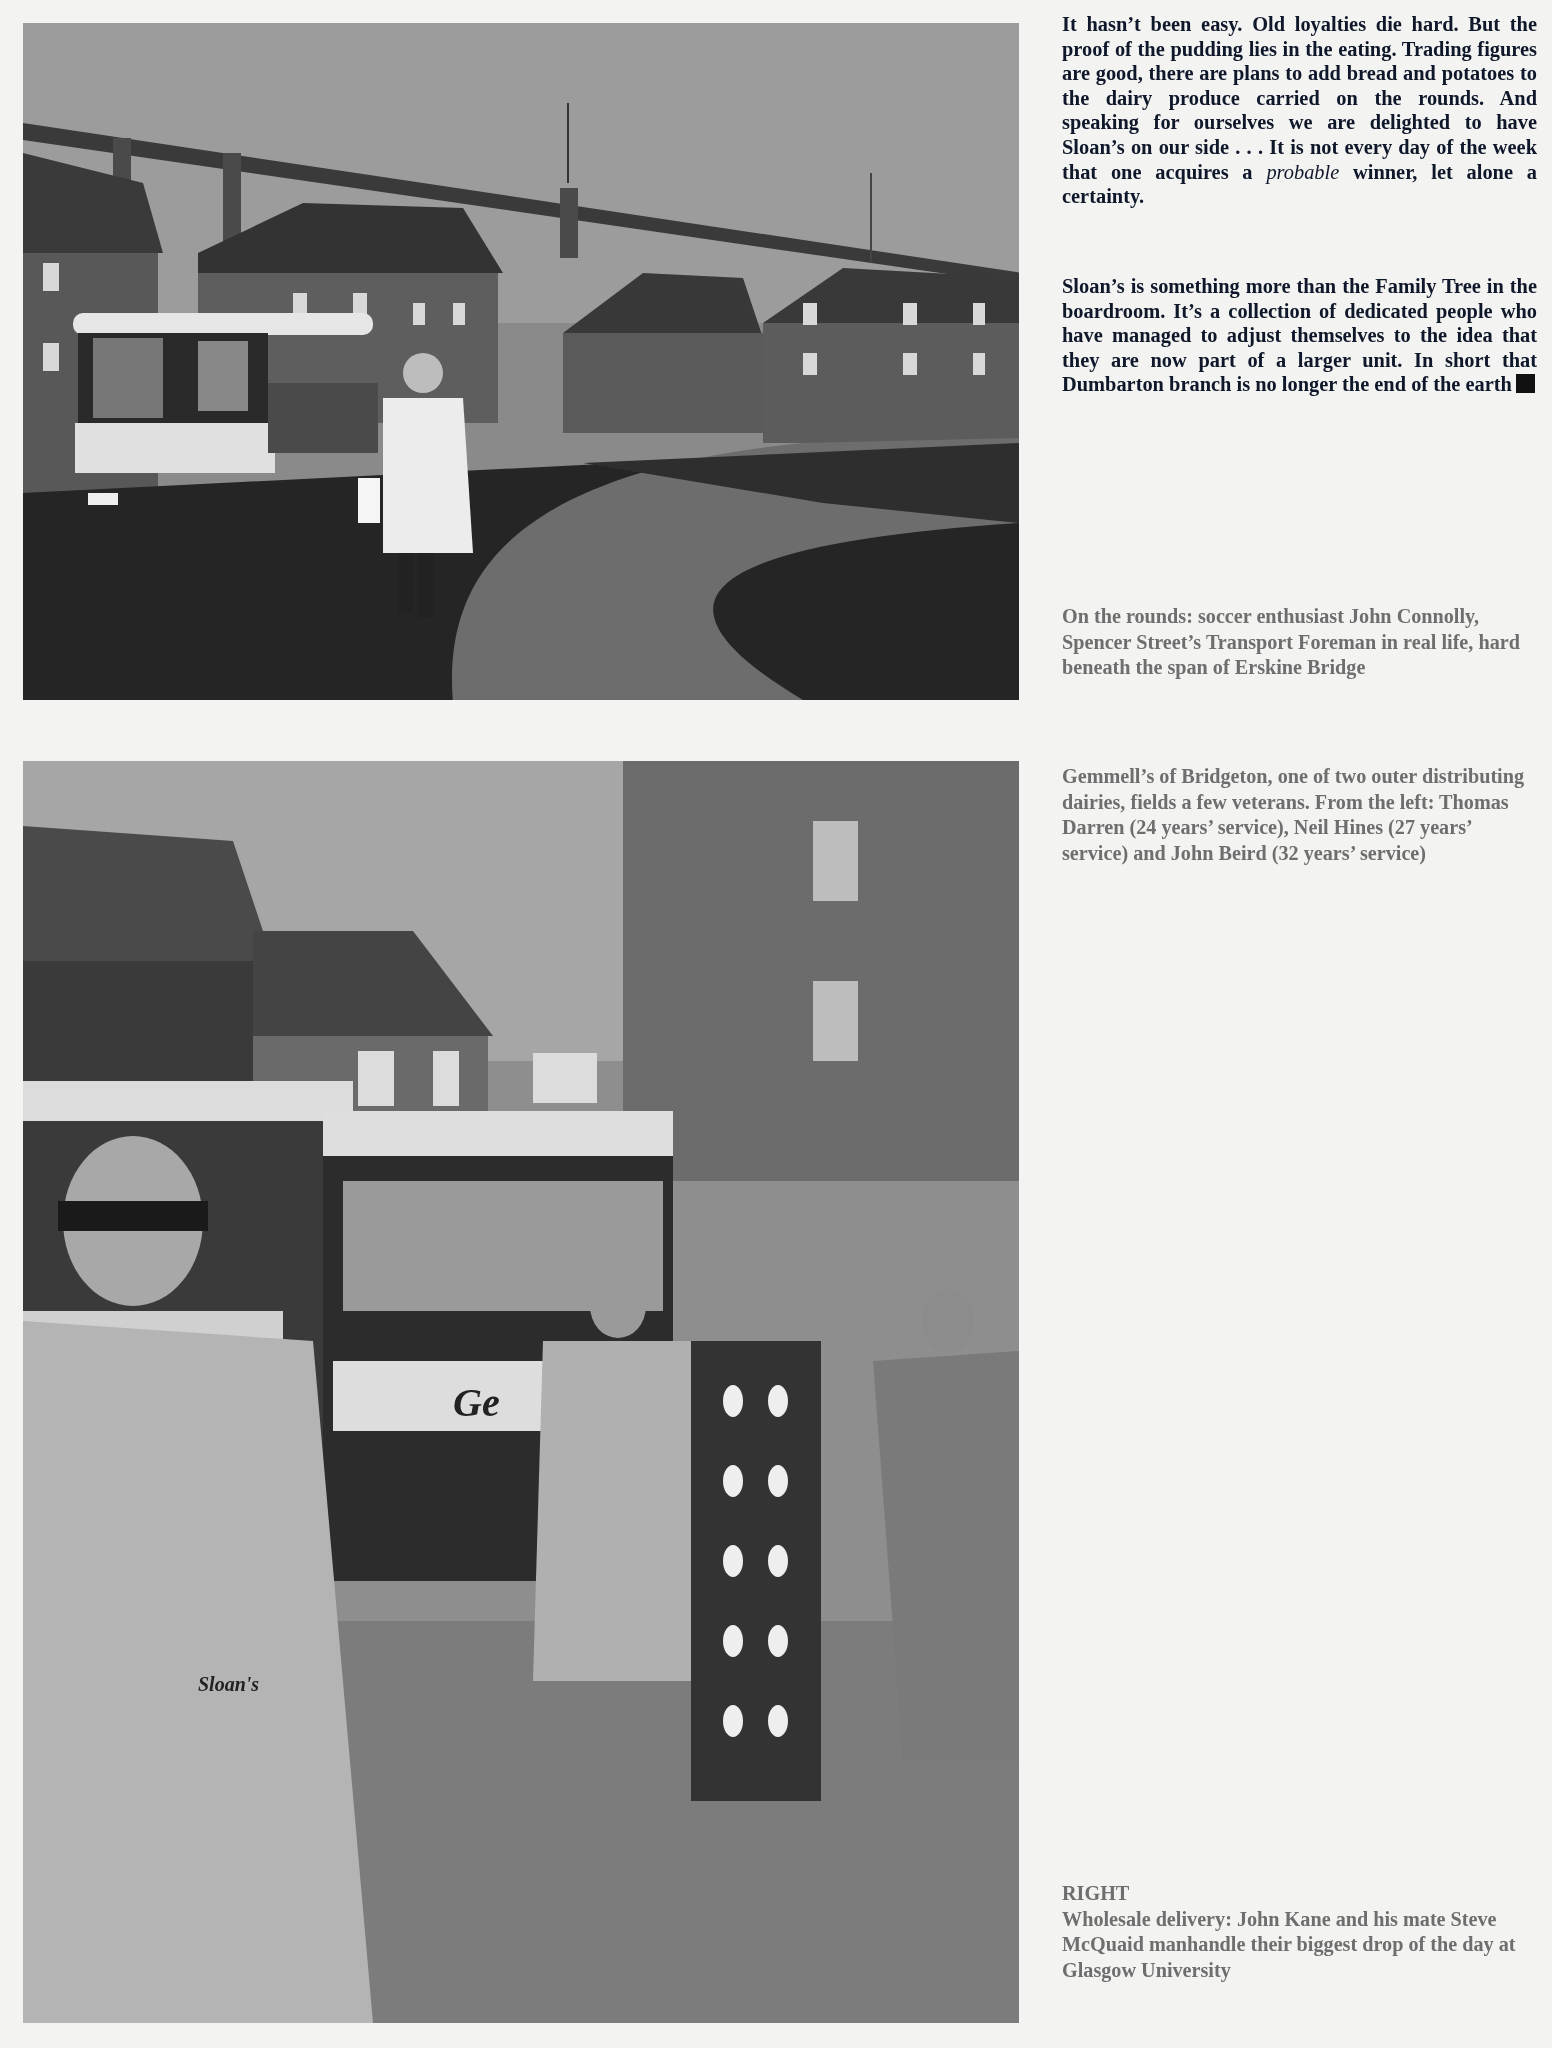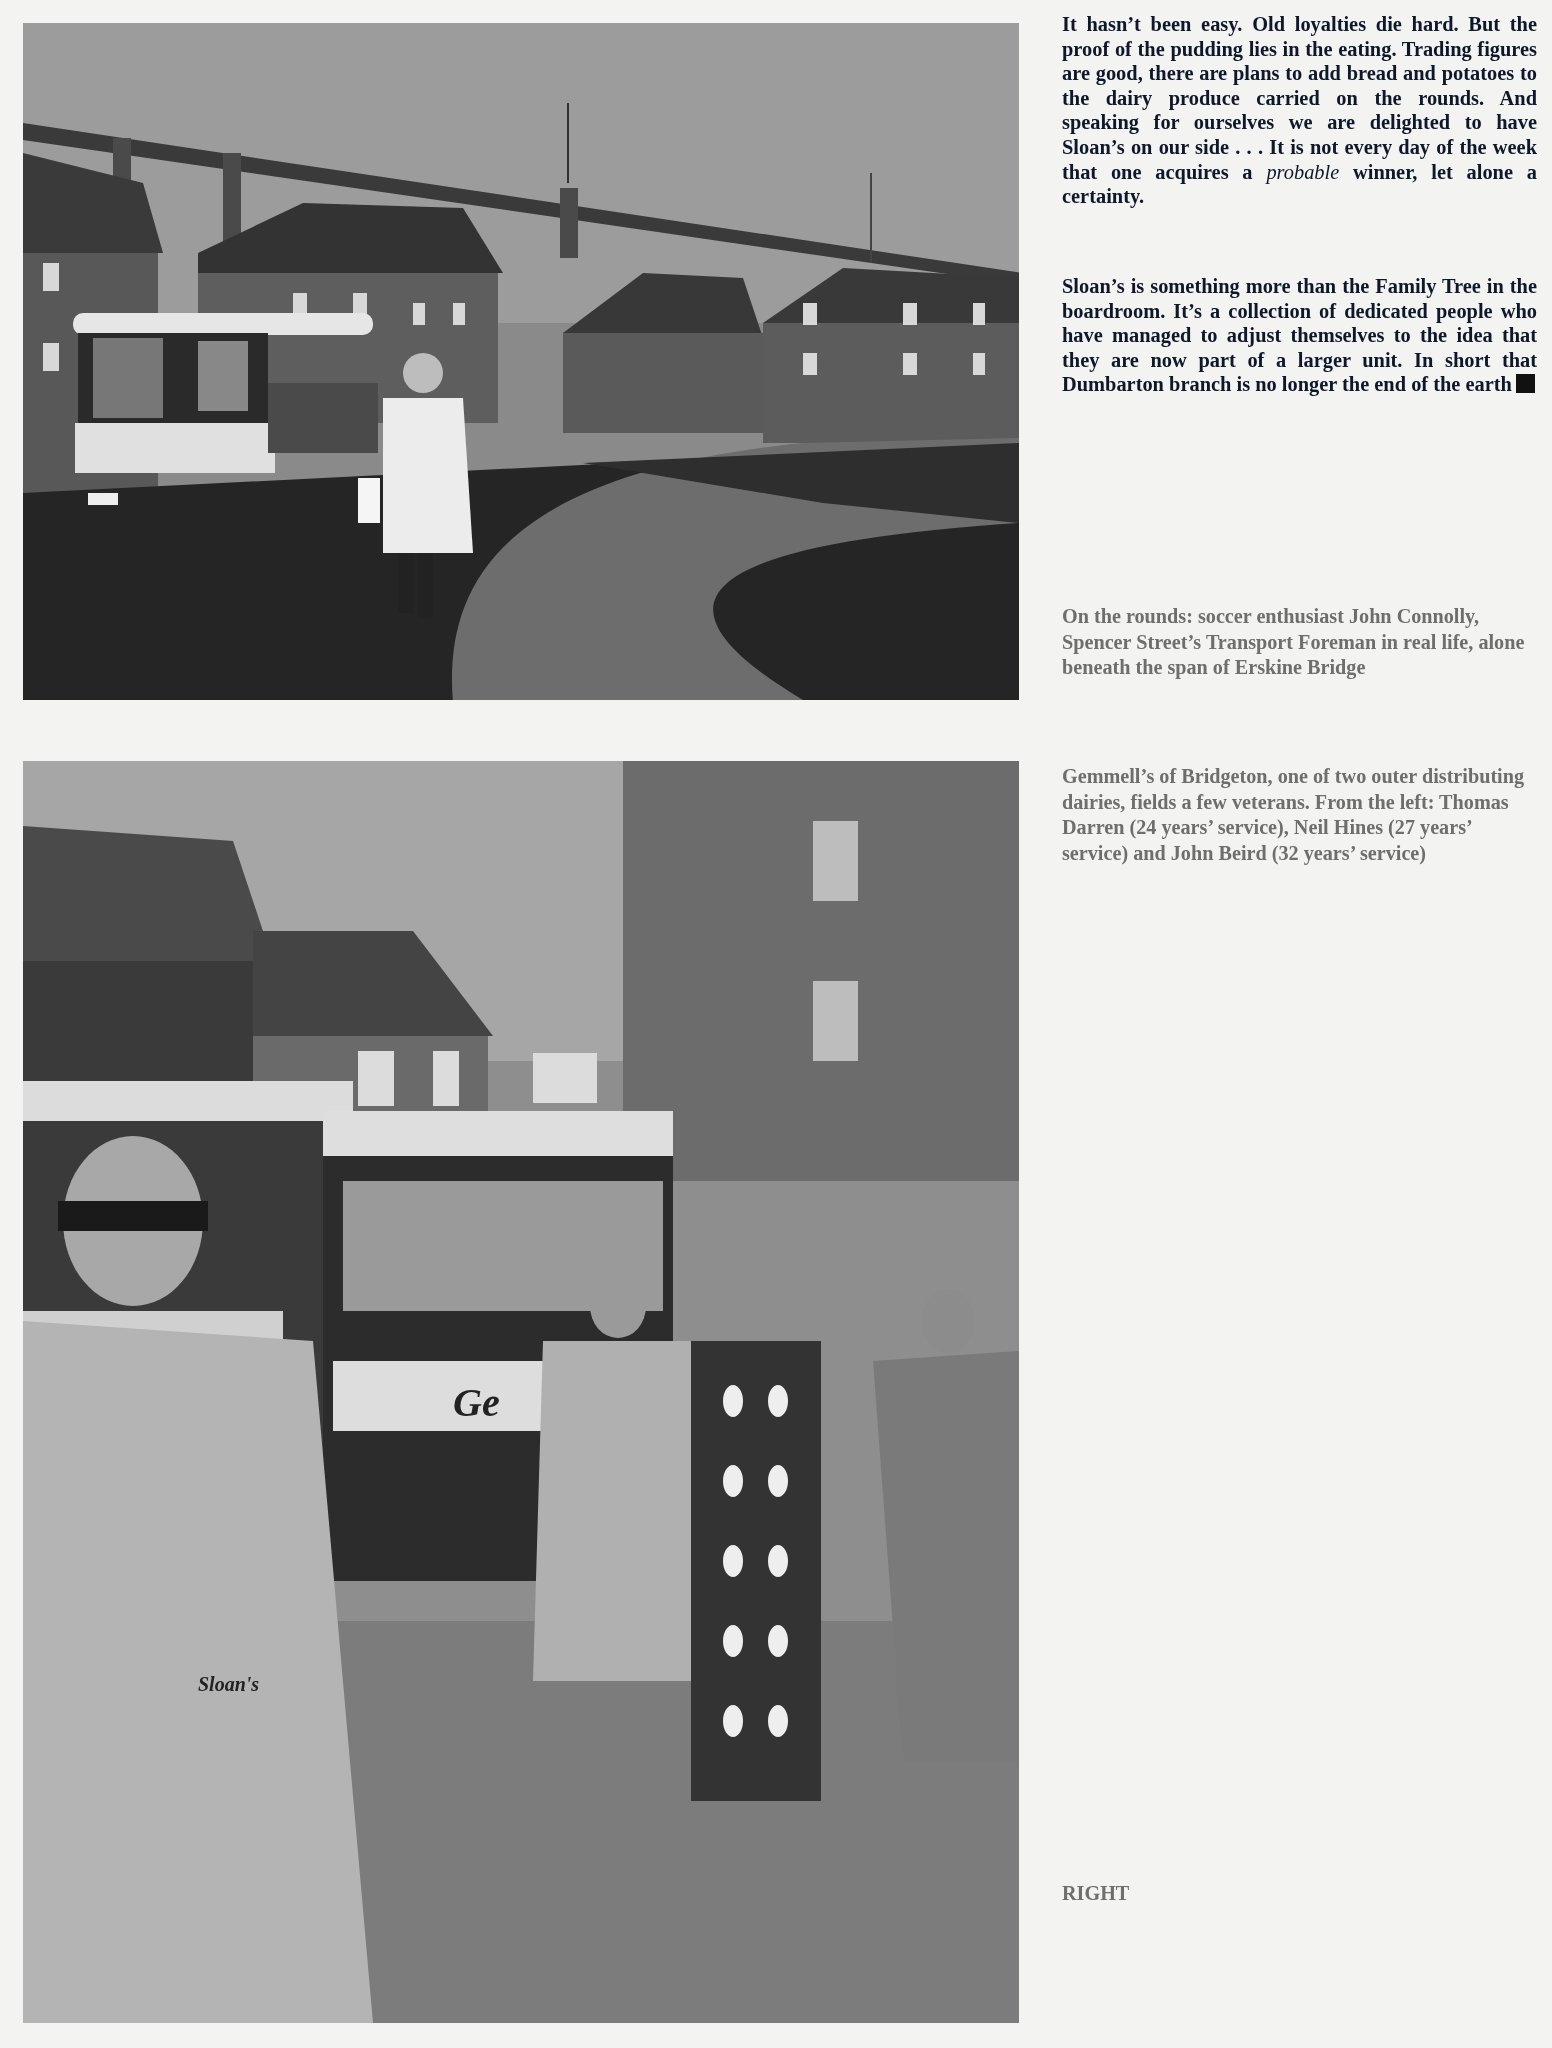--- a/index.html
+++ b/index.html
@@ -149,17 +149,18 @@
 
     <ellipse cx="925" cy="560" rx="26" ry="32" fill="#8c8c8c"></ellipse>
     <polygon points="850,600 996,590 996,1000 880,1000" fill="#7a7a7a"></polygon>
   </svg>
 </div>
 
 <p class="col body-text" id="p1"><span>It hasn’t been easy. Old loyalties die hard. But the proof of the pudding lies in the eating. Trading figures are good, there are plans to add bread and potatoes to the dairy produce carried on the rounds. And speaking for ourselves we are delighted to have Sloan’s on our side . . . It is not every day of the week that one acquires a </span><em>probable</em><span> winner, let alone a certainty.</span></p>
 
 <p class="col body-text" id="p2"><span>Sloan’s is something more than the Family Tree in the boardroom. It’s a collection of dedicated people who have managed to adjust themselves to the idea that they are now part of a larger unit. In short that Dumbarton branch is no longer the end of the earth</span><span class="endmark"></span></p>
 
-<p class="col caption" id="cap1">On the rounds: soccer enthusiast John Connolly, Spencer Street’s Transport Foreman in real life, alone beneath the span of Erskine Bridge</p>
+<p class="col caption" id="cap1">On the rounds: soccer enthusiast John Connolly, Spencer Street’s Transport Foreman in real life, hard beneath the span of Erskine Bridge</p>
 <p class="col caption" id="cap2">Gemmell’s of Bridgeton, one of two outer distributing dairies, fields a few veterans. From the left: Thomas Darren (24 years’ service), Neil Hines (27 years’ service) and John Beird (32 years’ service)</p>
 <div class="col caption" id="cap3">
   <div>RIGHT</div>
+  <div>Wholesale delivery: John Kane and his mate Steve McQuaid manhandle their biggest drop of the day at Glasgow University</div>
 </div>
 
 </body></html>

